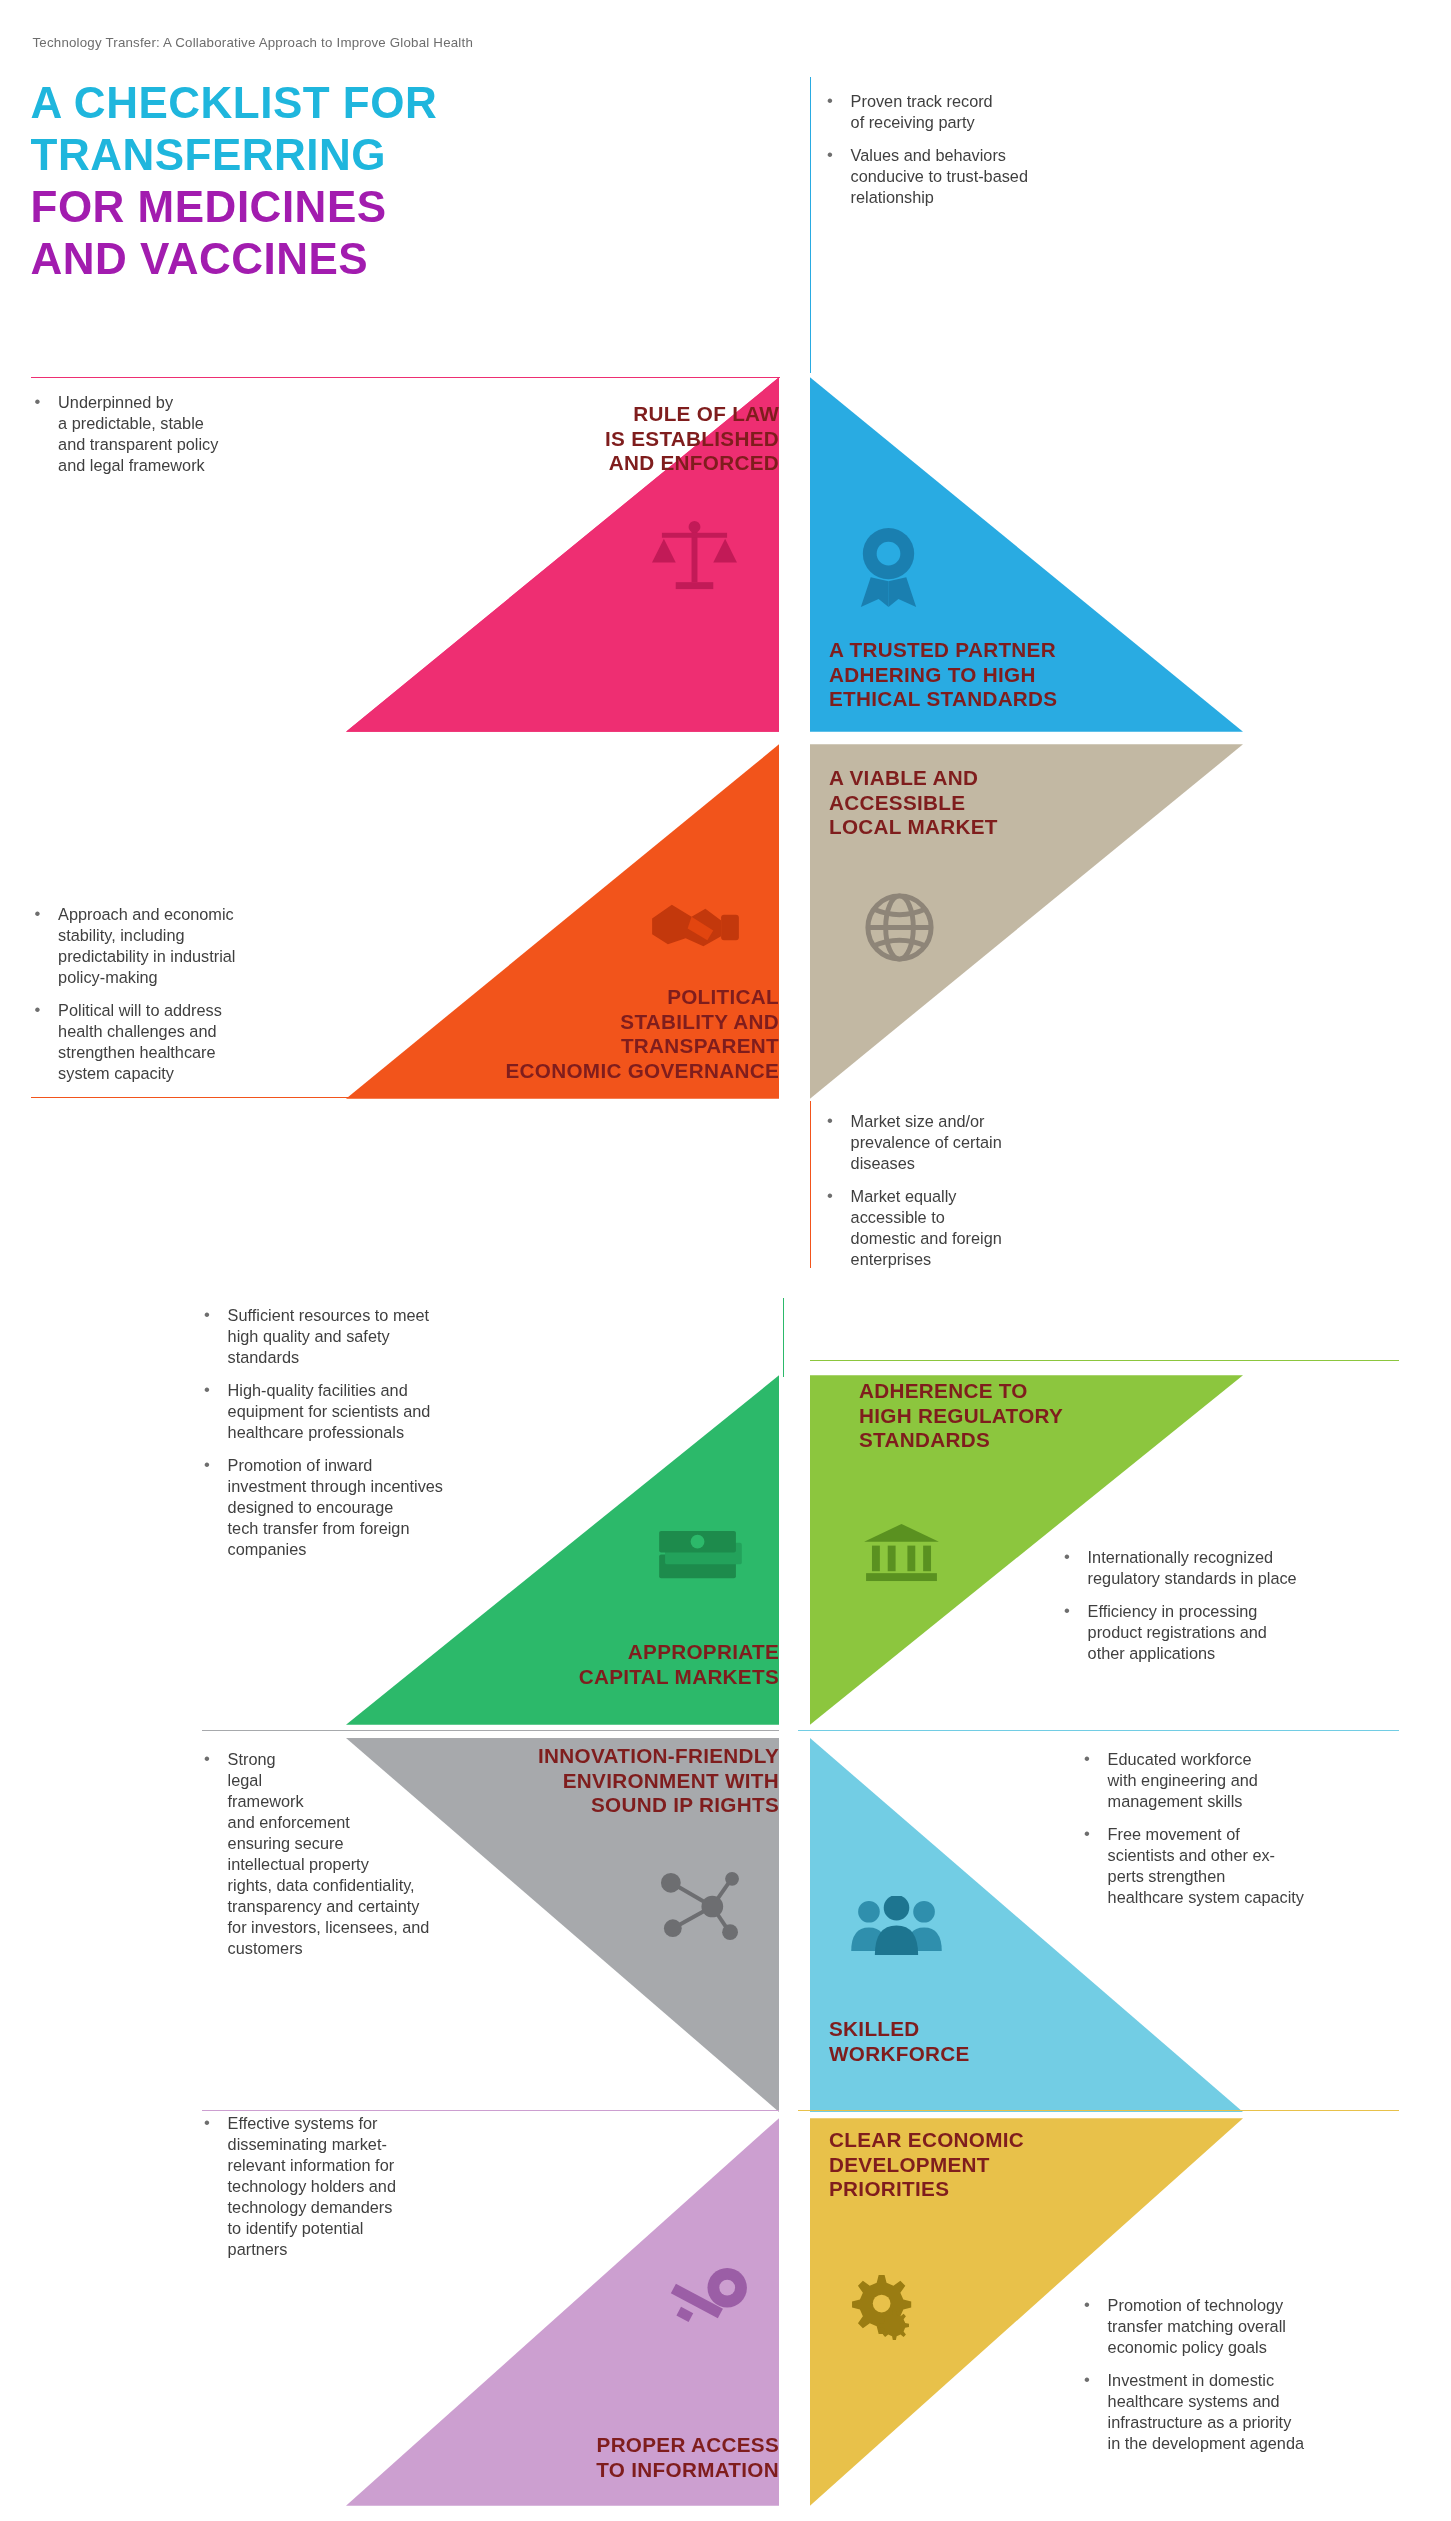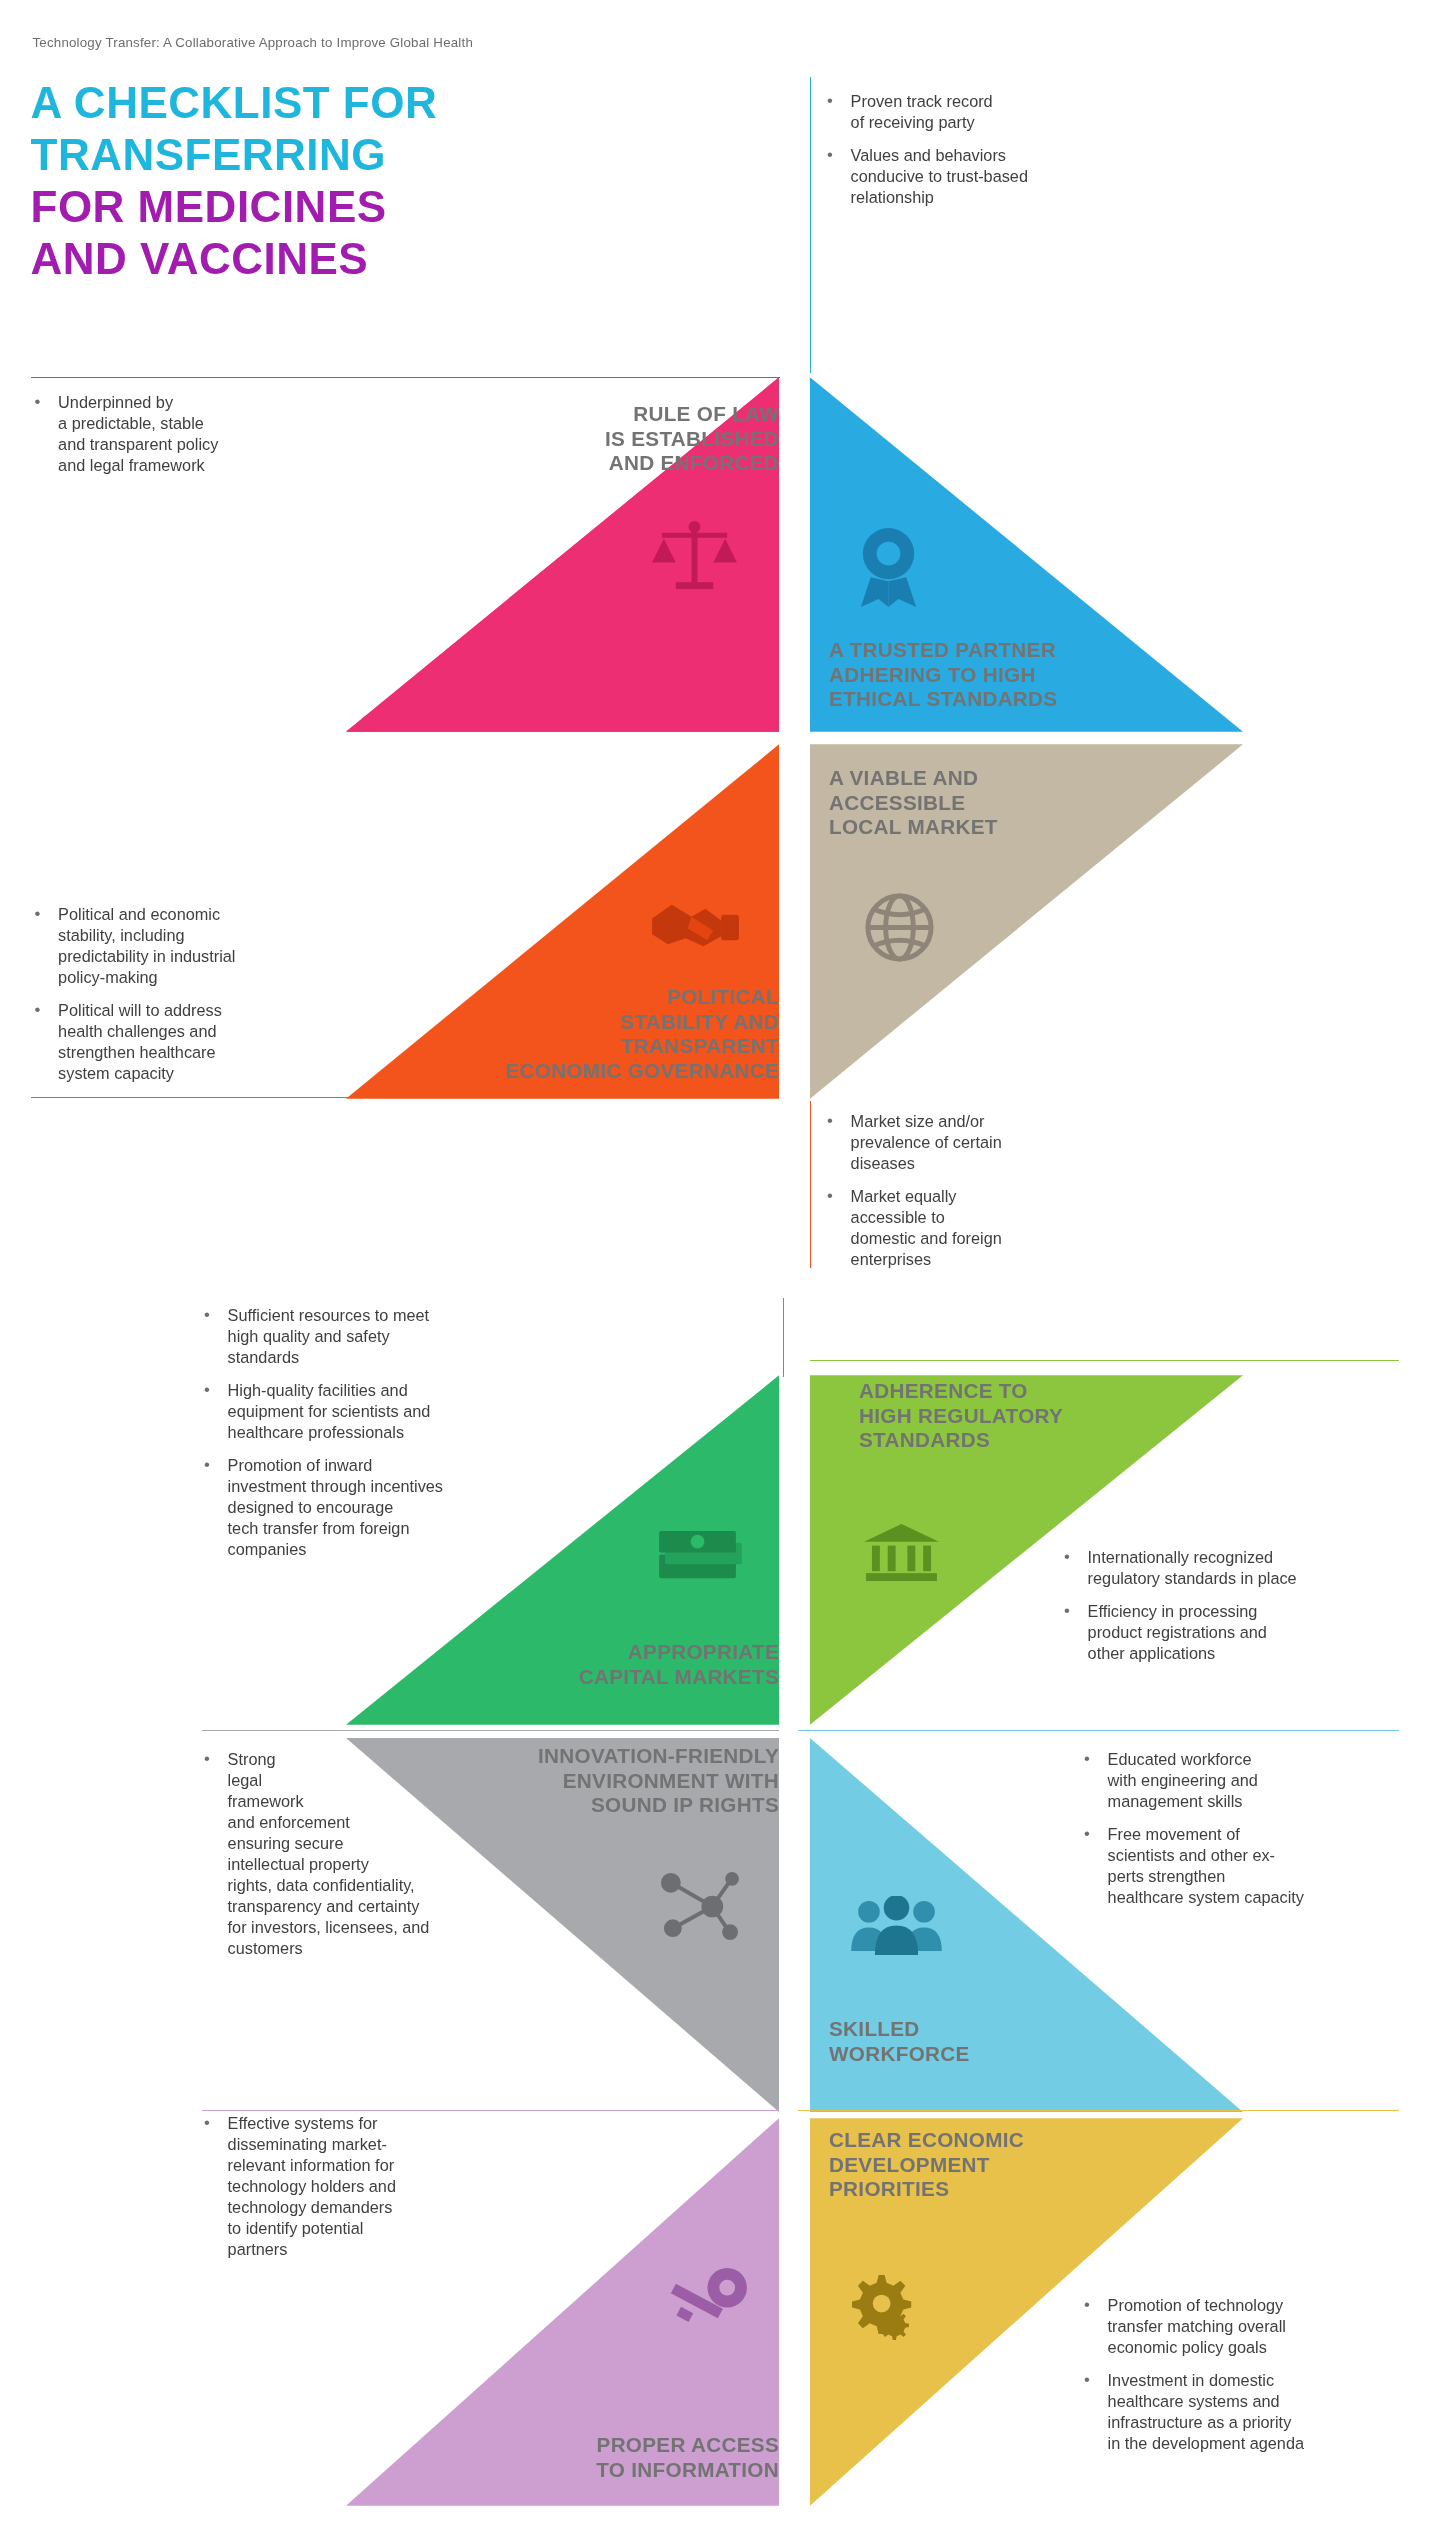--- a/index.html
+++ b/index.html
@@ -72,21 +72,21 @@
   
   .tri {
     position: absolute;
   }
   .tri svg { display: block; }
 
   .panel-title {
     position: absolute;
     font-family: "Liberation Sans", sans-serif;
     font-weight: bold;
-    color: #737373;
+    color: #7f1d1d;
     font-size: 20.7px;
     line-height: 24.6px;
     text-transform: uppercase;
     letter-spacing: 0.3px;
   }
   .panel-title.right { text-align: right; }
 
   .icon-holder {
     position: absolute;
   }
@@ -211,21 +211,21 @@
   </div>
 
   <div class="panel-title right" style="left:336px; top:985px; width:443px;">
     <div>POLITICAL</div>
     <div>STABILITY AND</div>
     <div>TRANSPARENT</div>
     <div>ECONOMIC GOVERNANCE</div>
   </div>
 
   <div class="bullets" style="left:32.5px; top:904px; width:296px;">
-    <div class="bullet" style="white-space:pre-line;">Political and economic
+    <div class="bullet" style="white-space:pre-line;">Approach and economic
 stability, including
 predictability in industrial
 policy-making</div>
     <div class="bullet" style="white-space:pre-line;">Political will to address
 health challenges and
 strengthen healthcare
 system capacity</div>
   </div>
 
   <div class="tri" style="left:810px; top:744px;">

